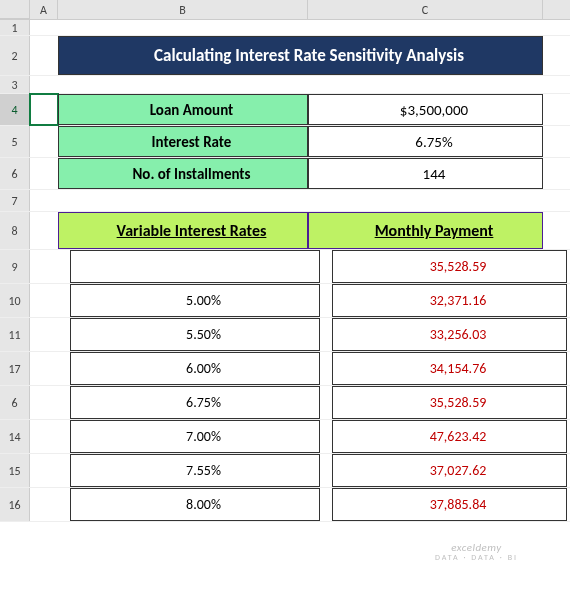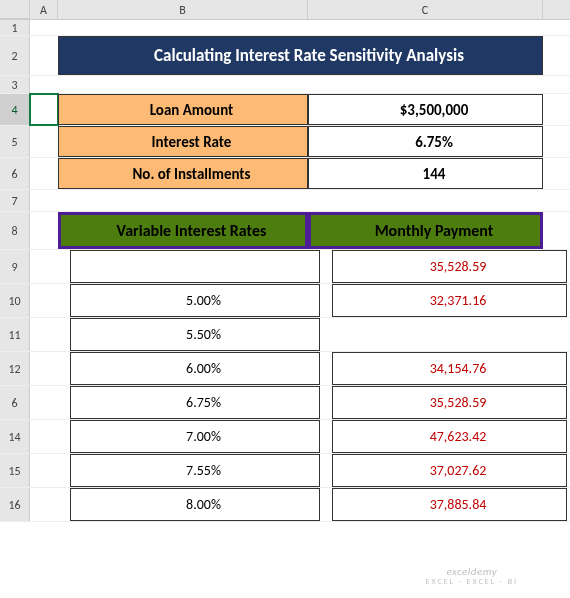--- a/index.html
+++ b/index.html
@@ -77,53 +77,54 @@
   .r9, .r10, .r11, .r12, .r13, .r14, .r15, .r16 { height: 34px; }
 
   .title-cell {
     background: #1f3864;
     color: #fff;
     font-weight: bold;
     font-size: 17px;
     border: 1px solid #333;
   }
   .label-cell {
-    background: #fdba74;
+    background: #86efac;
     font-weight: bold;
     border: 1px solid #333;
     font-size: 15px;
   }
   .value-cell {
     background: #fff;
+    font-weight: normal;
+    border: 1px solid #333;
+    font-size: 15px;
+  }
+  .header-green {
+    background: #bef264;
     font-weight: bold;
-    border: 1px solid #333;
-    font-size: 15px;
-  }
-  .header-green {
-    background: #4d7c0f;
-    font-weight: bold;
-    border: 3px solid #4c1d95;
+    border: 1px solid #4c1d95;
     font-size: 16px;
+    text-decoration: underline;
   }
   .table-cell {
     border: 1px solid #333;
     font-size: 14px;
     margin-left: 12px;
   }
   .red-val { color: #c00000; }
 
   .active-cell {
     outline: 2px solid #107c41;
     outline-offset: -1px;
   }
 
   .watermark {
     position: absolute;
     right: 52px;
-    bottom: 12px;
+    bottom: 36px;
     text-align: center;
     font-size: 11px;
     color: #bfbfbf;
     font-style: italic;
     letter-spacing: 0.5px;
   }
   .watermark .sub {
     font-size: 8px;
     letter-spacing: 2px;
     font-style: normal;
@@ -208,24 +209,25 @@
     <div class="row-header">10</div>
     <div class="cell A"></div>
     <div class="cell B table-cell">5.00%</div>
     <div class="cell C table-cell red-val">32,371.16</div>
   </div>
 
   <div class="row r11">
     <div class="row-header">11</div>
     <div class="cell A"></div>
     <div class="cell B table-cell">5.50%</div>
+    <div class="cell C table-cell red-val">33,256.03</div>
   </div>
 
   <div class="row r12">
-    <div class="row-header">12</div>
+    <div class="row-header">17</div>
     <div class="cell A"></div>
     <div class="cell B table-cell">6.00%</div>
     <div class="cell C table-cell red-val">34,154.76</div>
   </div>
 
   <div class="row r13">
     <div class="row-header">6</div>
     <div class="cell A"></div>
     <div class="cell B table-cell">6.75%</div>
     <div class="cell C table-cell red-val">35,528.59</div>
@@ -249,14 +251,14 @@
     <div class="row-header">16</div>
     <div class="cell A"></div>
     <div class="cell B table-cell">8.00%</div>
     <div class="cell C table-cell red-val">37,885.84</div>
   </div>
 
 </div>
 
 <div class="watermark">
   <div>exceldemy</div>
-  <div class="sub">EXCEL · EXCEL · BI</div>
+  <div class="sub">DATA · DATA · BI</div>
 </div>
 
 </body></html>

